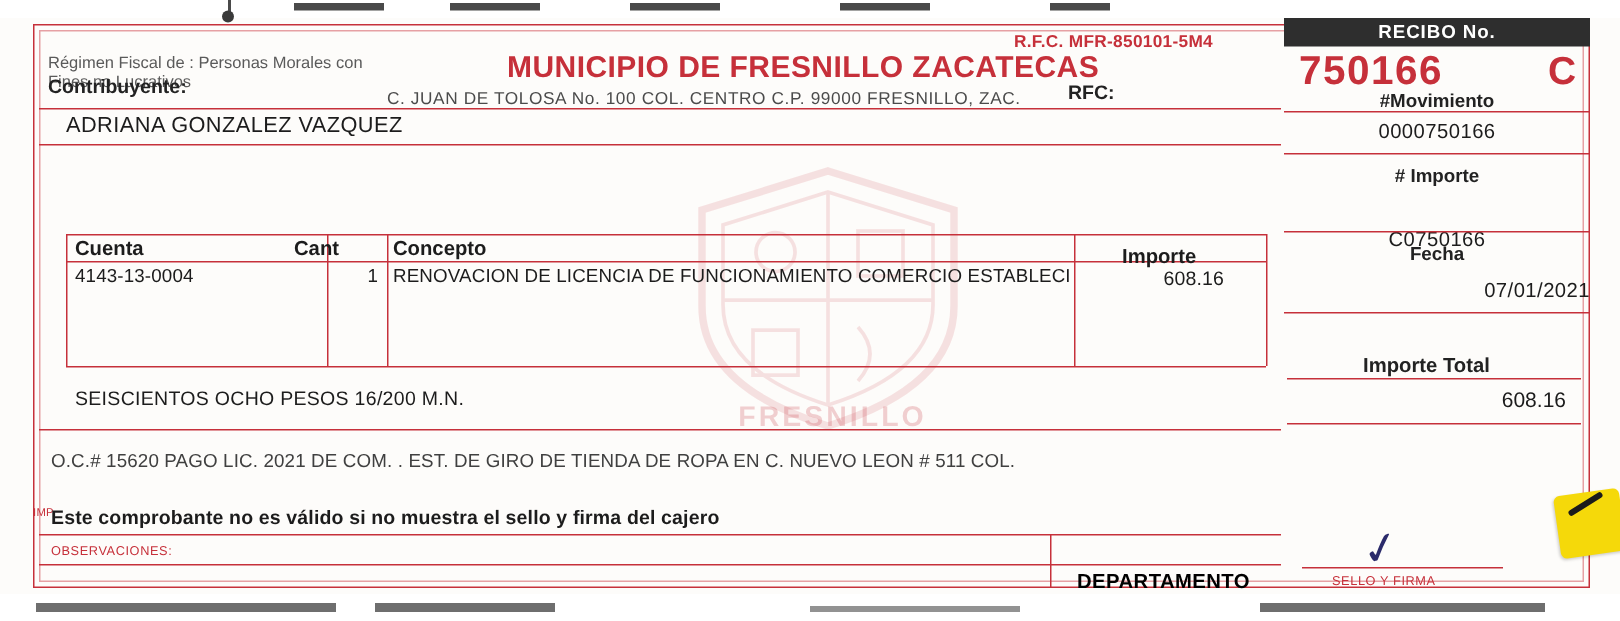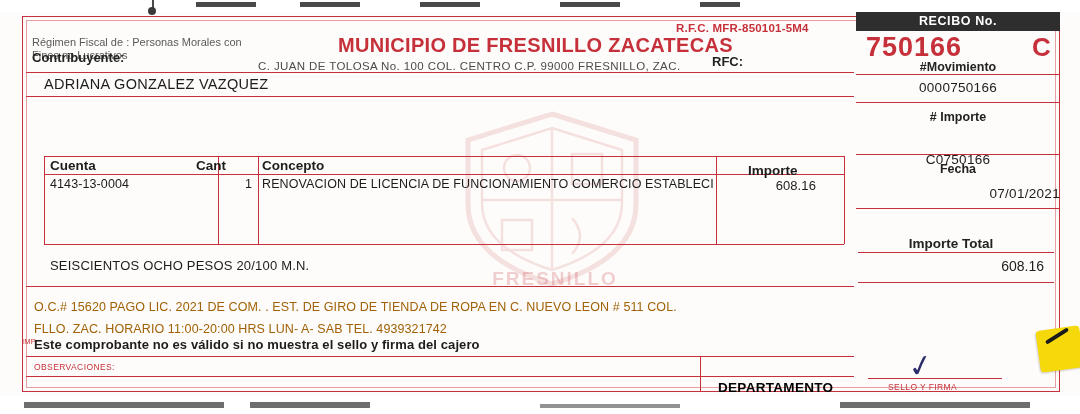--- a/index.html
+++ b/index.html
@@ -246,21 +246,21 @@
     left: 50px;
     top: 258px;
     font-size: 13px;
     color: #1c1c1c;
     letter-spacing: .2px;
   }
   .obs-line {
     position: absolute;
     left: 34px;
     font-size: 12.5px;
-    color: #a16207;
+    color: #404040;
     letter-spacing: .1px;
     white-space: nowrap;
   }
   .sello-note {
     position: absolute;
     left: 34px;
     top: 337px;
     font-size: 13px;
     font-weight: bold;
     color: #1c1c1c;
@@ -450,24 +450,23 @@
   <div class="th" style="left:50px;top:158px;">Cuenta</div>
   <div class="th" style="left:196px;top:158px;">Cant</div>
   <div class="th" style="left:262px;top:158px;">Concepto</div>
   <div class="th" style="left:748px;top:163px;">Importe</div>
 
   <div class="td" style="left:50px;top:177px;">4143-13-0004</div>
   <div class="td" style="left:222px;top:177px;width:30px;text-align:right;">1</div>
   <div class="td" style="left:262px;top:177px;max-width:452px;overflow:hidden;white-space:nowrap;">RENOVACION DE LICENCIA DE FUNCIONAMIENTO COMERCIO ESTABLECII</div>
   <div class="amount-line td" style="left:724px;width:92px;">608.16</div>
 
-  <div class="letras">SEISCIENTOS OCHO PESOS 20/100 M.N.</div>
+  <div class="letras">SEISCIENTOS OCHO PESOS 16/200 M.N.</div>
 
   <div class="obs-line" style="top:300px;">O.C.# 15620 PAGO LIC. 2021 DE COM. . EST. DE GIRO DE TIENDA DE ROPA EN C. NUEVO LEON # 511 COL.</div>
-  <div class="obs-line" style="top:322px;">FLLO. ZAC. HORARIO 11:00-20:00 HRS LUN- A- SAB TEL. 4939321742</div>
 
   <div class="imp-small">IMP.</div>
   <div class="sello-note">Este comprobante no es válido si no muestra el sello y firma del cajero</div>
   <div class="observaciones">OBSERVACIONES:</div>
 
   <div class="departamento">DEPARTAMENTO</div>
   <div class="sello-firma">SELLO Y FIRMA</div>
   <div class="rline" style="left:868px;top:378px;width:134px;"></div>
   <div class="signature">✓</div>
 

